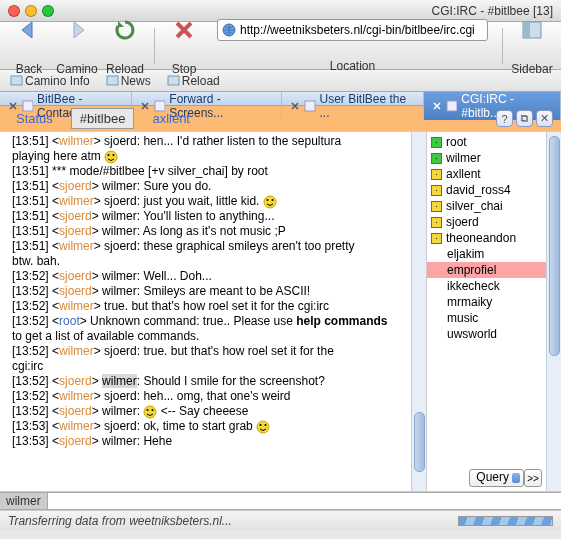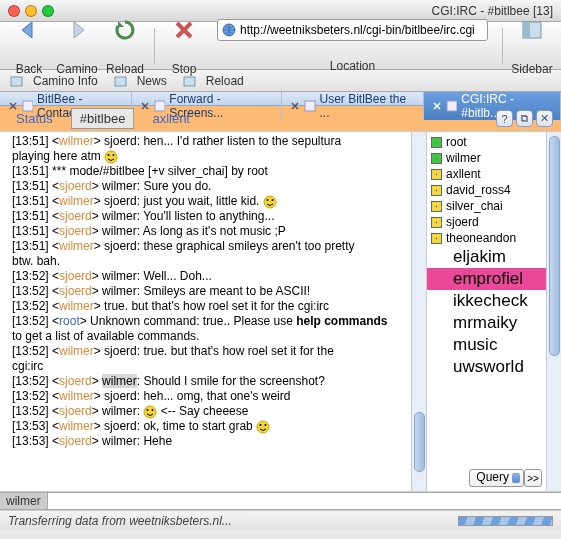--- a/index.html
+++ b/index.html
@@ -10,43 +10,43 @@
 .tb-red{background:#ff5f56}.tb-yel{background:#ffbd2e}.tb-grn{background:#27c93f}
 .tb-title{flex:1;text-align:right;font-size:12px;color:#333}
 .toolbar{height:48px;background:linear-gradient(#fdfdfd,#e0e0e0);display:flex;align-items:center;padding:2px 8px;gap:6px;border-bottom:1px solid #aaa}
 .tbtn{display:flex;flex-direction:column;align-items:center;width:42px;cursor:pointer}
 .tbtn-ico{width:28px;height:28px;display:flex;align-items:center;justify-content:center}
 .tbtn-lbl{font-size:12px;color:#333;margin-top:18px}
 .urlbar{flex:1;display:flex;flex-direction:column;align-items:center;margin:0 6px}
 .urlfield{width:100%;height:22px;border:1px solid #999;border-radius:3px;background:#fff;display:flex;align-items:center;padding:0 4px;font-size:11px}
 .urlfield .globe{width:14px;height:14px;margin-right:4px}
 .bookmarks{height:22px;background:linear-gradient(#f4f4f4,#e2e2e2);display:flex;align-items:center;padding:0 4px;gap:4px;border-bottom:1px solid #aaa}
-.bm{display:flex;align-items:flex-end;gap:10px;padding:1px 6px;font-size:11px;color:#333;cursor:pointer}
+.bm{display:flex;align-items:flex-start;gap:2px;padding:1px 6px;font-size:11px;color:#333;cursor:pointer}
 .bm .ico{width:13px;height:13px}
 .tabs{height:14px;background:linear-gradient(#dde8f7,#c3d6ee);display:flex;align-items:flex-start;border-bottom:1px solid #8aa8cc}
 .tab{display:flex;align-items:center;gap:4px;padding:0 8px;font-size:11px;color:#1a3d6d;border-right:1px solid #a8c0de;cursor:pointer}
 .tab.active{background:linear-gradient(#6b9fe0,#4b80c4);color:#fff;font-weight:normal}
 .tab .x{width:10px;height:10px}
 .subtabs{height:26px;background:#fdba74;display:flex;align-items:center;padding:0 8px;gap:10px;border-bottom:1px solid #ccc}
 .stab{padding:2px 8px;color:#4169c9;cursor:pointer;font-size:13px}
 .stab.boxed{border:1px solid #999;background:#e8e8e8;color:#333}
 .helpbtns{margin-left:auto;display:flex;gap:3px}
 .hbtn{width:17px;height:17px;border:1px solid #8899c4;border-radius:4px;background:linear-gradient(#f5f7fc,#dbe3f3);display:flex;align-items:center;justify-content:center;font-size:11px;color:#556;cursor:pointer}
 .main{display:flex;height:360px;background:#fff;border-bottom:1px solid #ccc}
 .chat{flex:1;overflow:hidden;padding:2px 12px;font-size:13px;line-height:1.25;color:#000;position:relative}
 .chat-line{display:block}
 .ts{color:#000}
 .nick{color:#d98a3a}
 .nick-b{color:#4169c9}
 .smile{width:14px;height:14px;display:inline-block;vertical-align:middle}
 .userpanel{width:120px;border-left:1px solid #ccc;display:flex;flex-direction:column;position:relative}
 .ulist{flex:1;overflow:hidden;padding:2px 0}
 .urow{display:flex;align-items:center;gap:4px;padding:1px 4px;font-size:12px;cursor:pointer}
-.urow.sub{padding-left:26px;font-size:17px}
-.urow.sel{background:#ec4899}
+.urow.sub{padding-left:20px;font-size:12px}
+.urow.sel{background:#fca5a5}
 .ubox{width:11px;height:11px;border:1px solid #666;display:flex;align-items:center;justify-content:center;font-size:9px;color:#000}
 .ubox.g{background:#3eca3e}.ubox.y{background:#f5d73a}
 .qrow{display:flex;align-items:center;gap:0;padding:4px;justify-content:flex-end}
 .qsel{height:18px;border:1px solid #999;border-radius:3px;background:linear-gradient(#fff,#eee);padding:0 14px 0 6px;font-size:11px;position:relative}
 .qsel::after{content:"";position:absolute;right:3px;top:3px;width:8px;height:10px;background:linear-gradient(#8bb3ea,#5a8ed4);border-radius:2px}
 .gobtn{width:18px;height:18px;border:1px solid #999;border-radius:3px;background:linear-gradient(#fff,#eee);font-size:10px;display:flex;align-items:center;justify-content:center;cursor:pointer}
 .vscroll{width:15px;background:#e8eef7;border-left:1px solid #c0cde0;position:relative}
 .vthumb{position:absolute;left:2px;width:11px;background:linear-gradient(90deg,#c7d7ed,#9fbce0);border-radius:5px;border:1px solid #8aa8cc}
 .input-row{height:18px;background:#ddd;display:flex;align-items:center;padding:0;border-top:1px solid #aaa;border-bottom:1px solid #aaa}
 .input-nick{background:#ccc;padding:1px 6px;font-size:12px;color:#333;border-right:1px solid #aaa}

